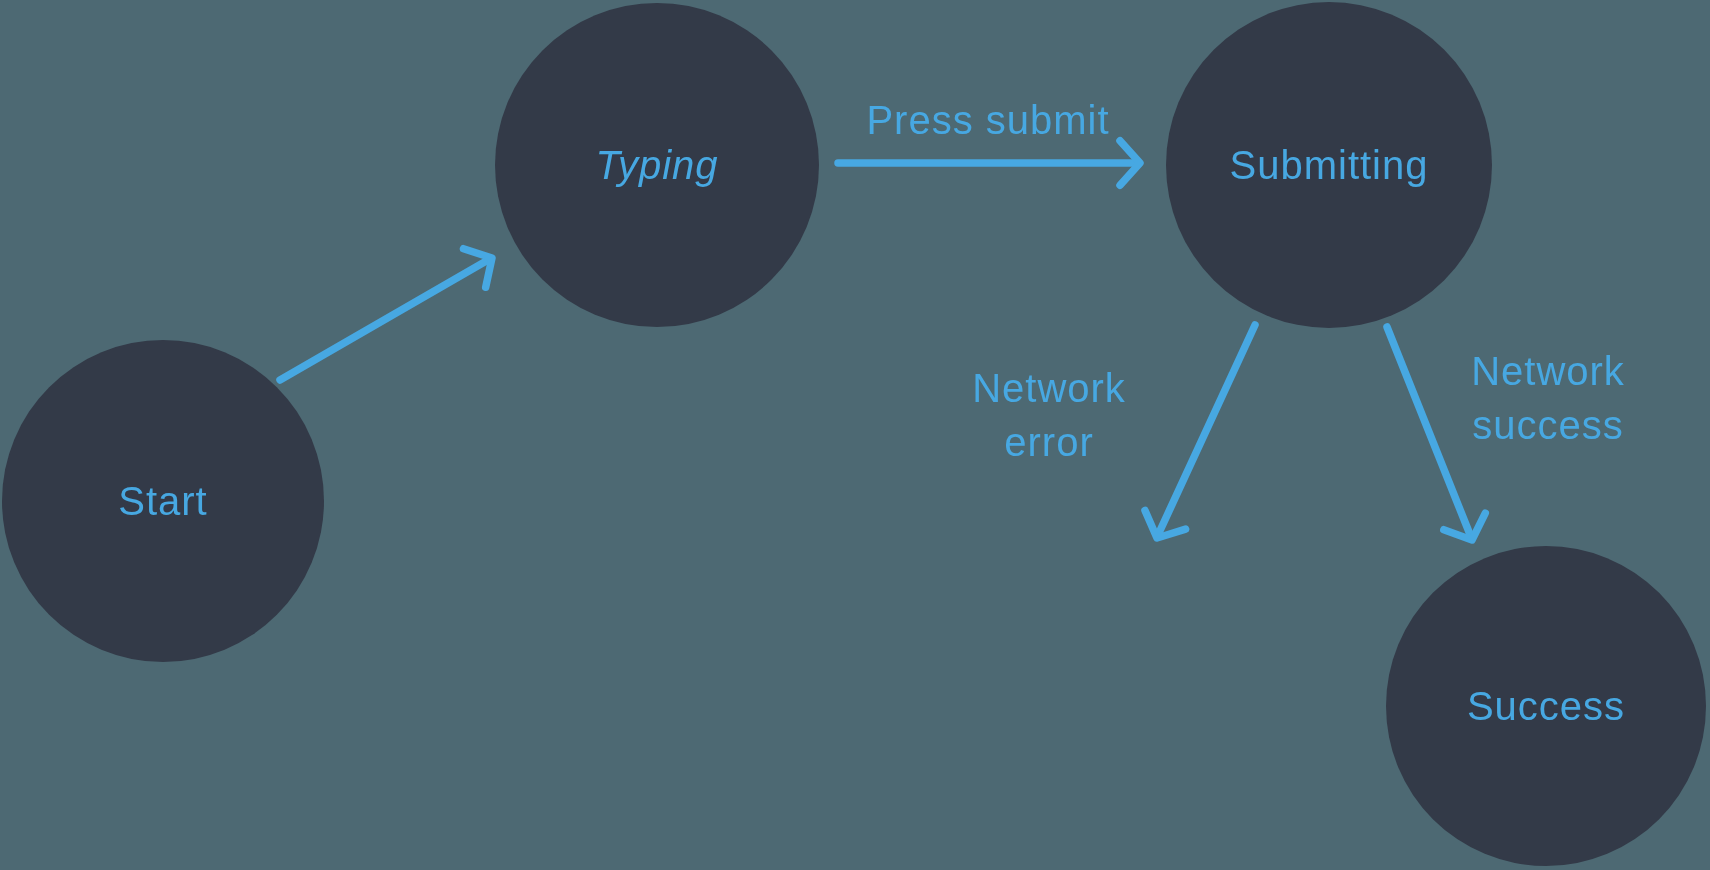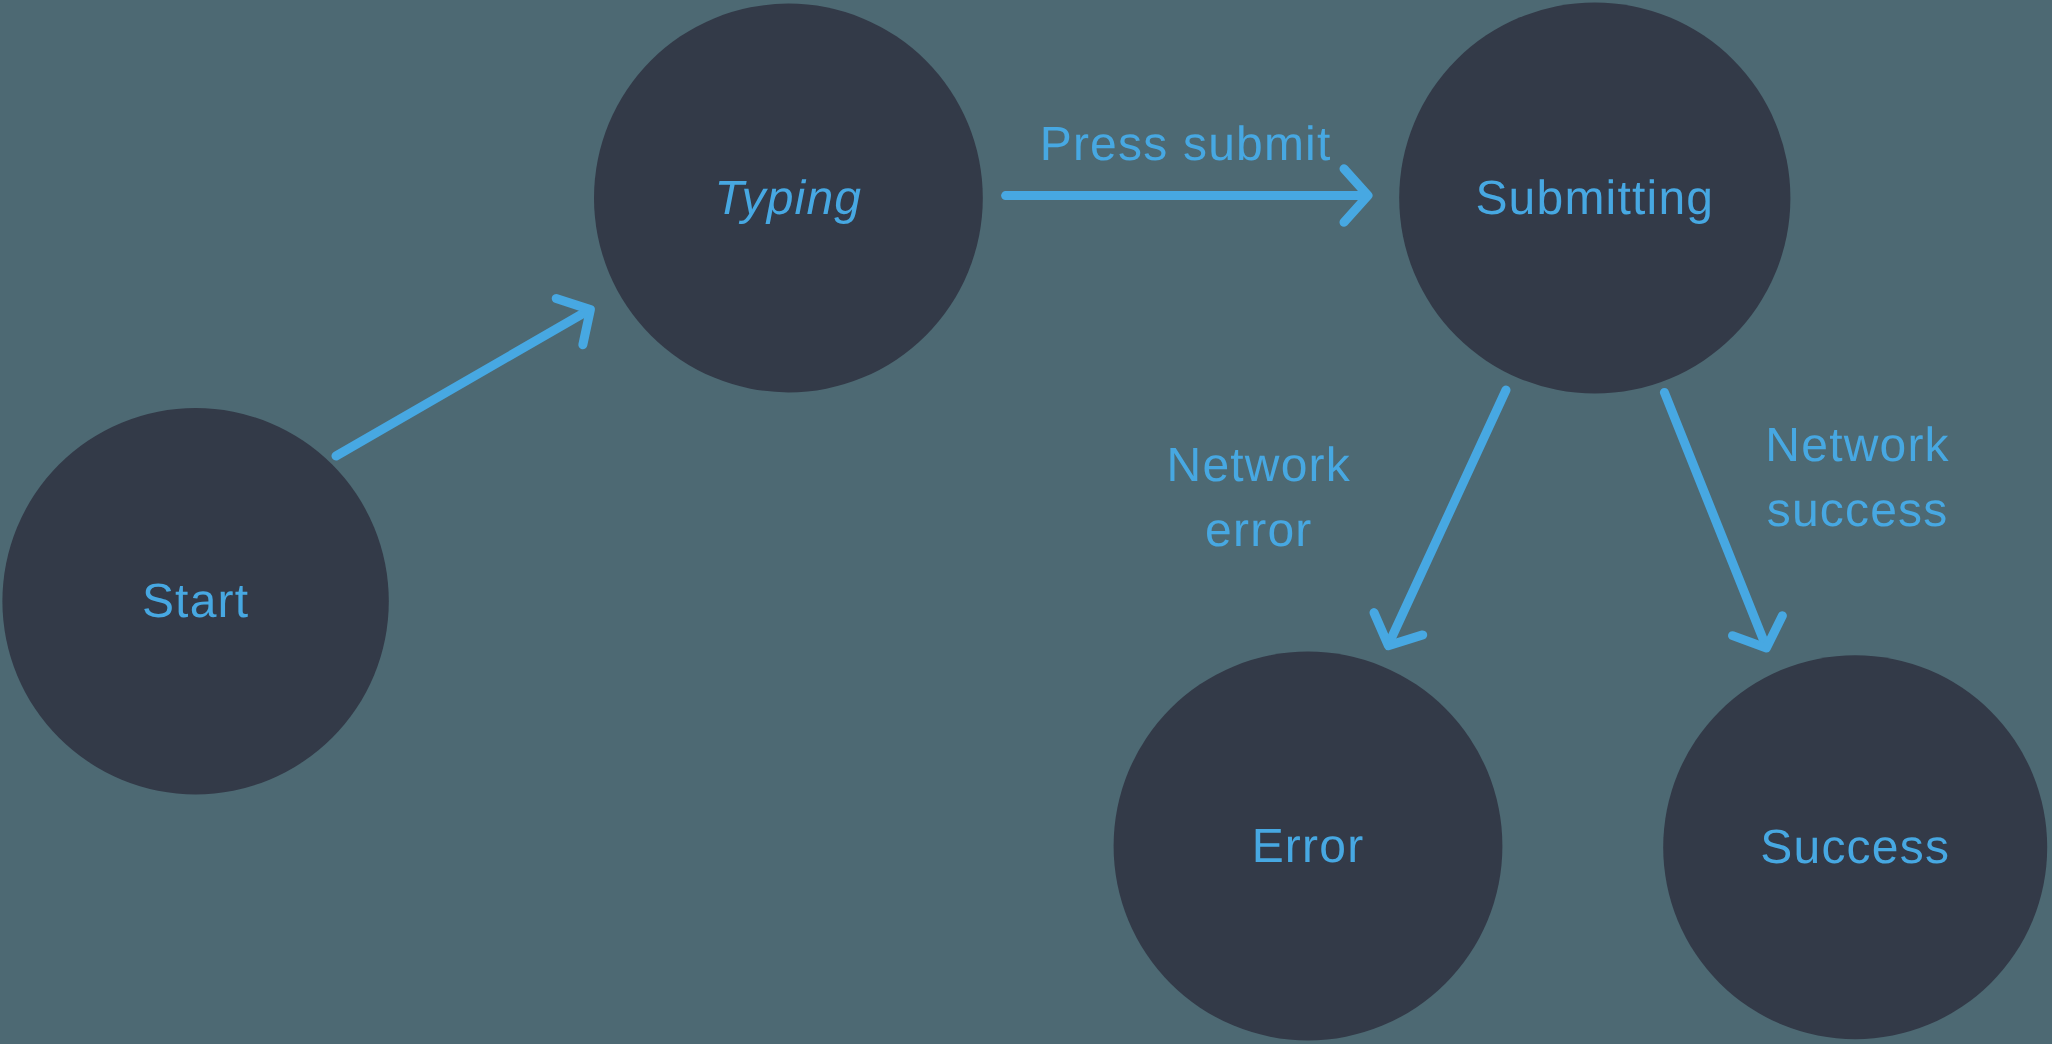--- a/index.html
+++ b/index.html
@@ -94,23 +94,20 @@
   </div>
 
   <div class="node node-typing">
     <span class="node-label">Typing</span>
   </div>
 
   <div class="node node-submitting">
     <span class="node-label">Submitting</span>
   </div>
 
-  <div class="node node-error">
-    <span class="node-label">Error</span>
-  </div>
 
   <div class="node node-success">
     <span class="node-label">Success</span>
   </div>
 
   <div class="edge-label nowrap label-press-submit">Press submit</div>
   <div class="edge-label label-network-error">Network error</div>
   <div class="edge-label label-network-success">Network success</div>
 
 </div>

